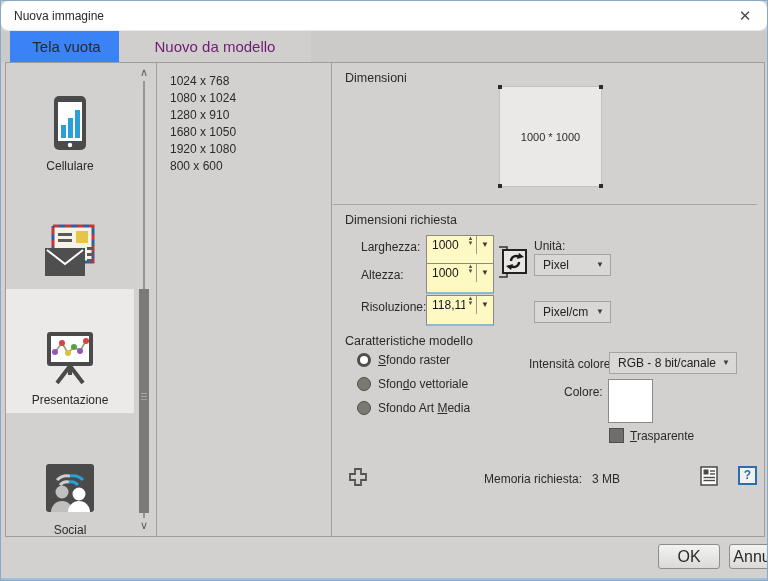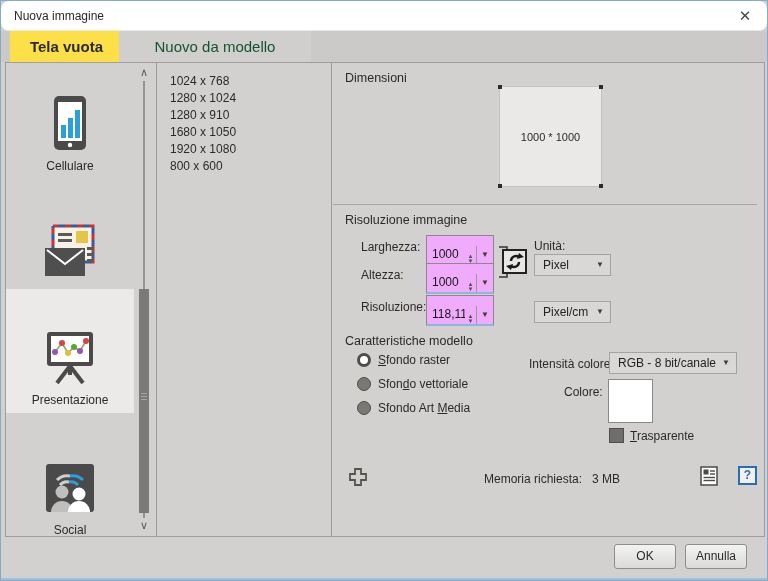--- a/index.html
+++ b/index.html
@@ -12,22 +12,22 @@
   #window::after { content:""; position:absolute; left:0; right:0; bottom:0; height:2px; background:#9cc0de; }
 
   
   .titlebar { position:absolute; left:0; top:0; width:100%; height:30px; background:#ffffff; border-bottom:1px solid #e9e9e9;border-radius:8px; }
   .titlebar .title { position:absolute; left:13px; top:8px; font-size:12px; color:#2b2a29; }
   .close-btn { position:absolute; right:8px; top:4px; width:28px; height:22px; text-align:center; line-height:22px; font-size:15px; color:#4a4a4a; cursor:pointer; }
 
   
   .tabbar { position:absolute; left:0; top:30px; width:100%; height:31px; background:#cbcac8; }
   .tab { position:absolute; top:0; height:31px; line-height:31px; text-align:center; font-size:15px; }
-  .tab.active { left:9px; width:113px; background:#fde047; color:#2b2a29;font-weight:bold; }
-  .tab.inactive { left:118px; width:192px; background:#d0cfcd; color:#14532d; }
+  .tab.active { left:9px; width:113px; background:#3b82f6; color:#2b2a29; }
+  .tab.inactive { left:118px; width:192px; background:#d0cfcd; color:#701a75; }
 
   
   .content { position:absolute; left:4px; top:61px; width:760px; height:475px; border:1px solid #9f9e9c; background:#d2d1cf; }
   .vdivider { position:absolute; top:0; bottom:0; width:1px; background:#9f9e9c; }
 
   
   .sidebar { position:absolute; left:0; top:0; width:150px; height:100%; }
   .side-item { position:absolute; left:0; width:128px; text-align:center; cursor:pointer; }
   .side-item.selected { background:#ebeae9; }
   .side-item .icon { display:block; margin:0 auto; }
@@ -48,21 +48,21 @@
   .panel { position:absolute; left:326px; top:0; width:432px; height:100%; }
   .heading { position:absolute; font-size:12.5px; color:#2b2a29; }
   .lbl12 { position:absolute; font-size:12px; color:#2b2a29; white-space:nowrap; }
   .hsep { position:absolute; left:1px; width:424px; height:1px; background:#a8a7a5; }
 
   .preview-box { position:absolute; left:167px; top:23px; width:103px; height:101px; background:#eae9e8; border:1px solid #c2c1bf; }
   .preview-box .size { position:absolute; left:0; right:0; top:44px; text-align:center; font-size:11px; color:#2b2a29; }
   .handle { position:absolute; width:4px; height:4px; background:#2b2b2b; }
 
   
-  .spin { position:absolute; width:68px; height:31px; background:#f0abfc; border:1px solid #8a8a88; border-bottom:2px solid #8cb8d8; display:flex; align-items:flex-end; cursor:text; }
+  .spin { position:absolute; width:68px; height:31px; background:#fef9c3; border:1px solid #8a8a88; border-bottom:2px solid #8cb8d8; display:flex; align-items:flex-start; cursor:text; }
   .spin .val { flex:1; font-size:12px; color:#161616; line-height:19px; padding-left:5px; overflow:hidden; }
   .spin .updown { width:11px; display:flex; flex-direction:column; justify-content:center; }
   .spin .updown span { font-size:6px; color:#4f4f4d; line-height:5px; text-align:center; cursor:pointer; }
   .spin .drop { width:17px; border-left:1px solid #9a9a98; text-align:center; font-size:8px; color:#3c3c3a; line-height:18px; cursor:pointer; }
 
   
   .dd { position:absolute; height:22px; background:#d9d8d6; border:1px solid #a5a4a2; font-size:12px; color:#232323; line-height:20px; padding-left:8px; cursor:pointer; }
   .dd .caret { position:absolute; right:6px; top:0; font-size:8px; color:#3c3c3a; line-height:20px; }
 
   
@@ -80,21 +80,21 @@
 
   .swatch { position:absolute; left:276px; top:316px; width:45px; height:44px; border:1px solid #8a8a88; cursor:pointer; }
 
   
   .mini-btn { position:absolute; width:20px; height:20px; cursor:pointer; }
   .status-row { position:absolute; left:152px; top:409px; font-size:12px; color:#2b2a29; white-space:nowrap; }
   .status-row .v { margin-left:10px; }
 
   
   .footer { position:absolute; left:0; top:536px; width:100%; height:43px; }
-  .btn { position:absolute; top:7px; width:62px; height:25px; background:linear-gradient(#f3f3f2,#dadad8); border:1px solid #8e8d8b; border-radius:3px; font-size:12px; color:#2b2a29; text-align:center; line-height:23px; cursor:pointer; }
+  .btn { position:absolute; top:7px; width:62px; height:25px; background:linear-gradient(#f3f3f2,#dadad8); border:1px solid #8e8d8b; border-radius:3px; font-size:16px; color:#2b2a29; text-align:center; line-height:23px; cursor:pointer;margin-left:44px; }
   .btn.ok { left:613px; }
   .btn.cancel { left:684px; }
 </style>
 </head>
 <body>
 
 <div id="window">
 
   <div class="titlebar">
     <span class="title">Nuova immagine</span>
@@ -186,41 +186,41 @@
         <div class="track"></div>
         <div class="thumb">
             <div class="grip"></div>
           </div>
         <div class="arrow" style="top:455px">∨</div>
       </div>
     </div>
 
     <div class="preset-list">
       <div class="preset-item">1024 x 768</div>
-      <div class="preset-item">1280 x 1024</div>
+      <div class="preset-item">1080 x 1024</div>
       <div class="preset-item">1280 x 910</div>
       <div class="preset-item">1680 x 1050</div>
       <div class="preset-item">1920 x 1080</div>
       <div class="preset-item">800 x 600</div>
     </div>
 
     <div class="panel">
 
       <div class="heading" style="left:13px; top:8px;">Dimensioni</div>
       <div class="preview-box">
         <div class="handle" style="left:-2px; top:-2px;"></div>
         <div class="handle" style="right:-2px; top:-2px;"></div>
         <div class="handle" style="left:-2px; bottom:-2px;"></div>
         <div class="handle" style="right:-2px; bottom:-2px;"></div>
         <div class="size">1000 * 1000</div>
       </div>
 
       <div class="hsep" style="top:141px"></div>
 
-      <div class="heading" style="left:13px; top:150px;">Risoluzione immagine</div>
+      <div class="heading" style="left:13px; top:150px;">Dimensioni richiesta</div>
 
       <div class="lbl12" style="left:29px; top:177px;">Larghezza:</div>
       <div class="spin" style="left:94px; top:172px;">
         <span class="val">1000</span>
         <span class="updown">
             <span>▲</span>
             <span>▼</span>
           </span>
         <span class="drop">▼</span>
       </div>

